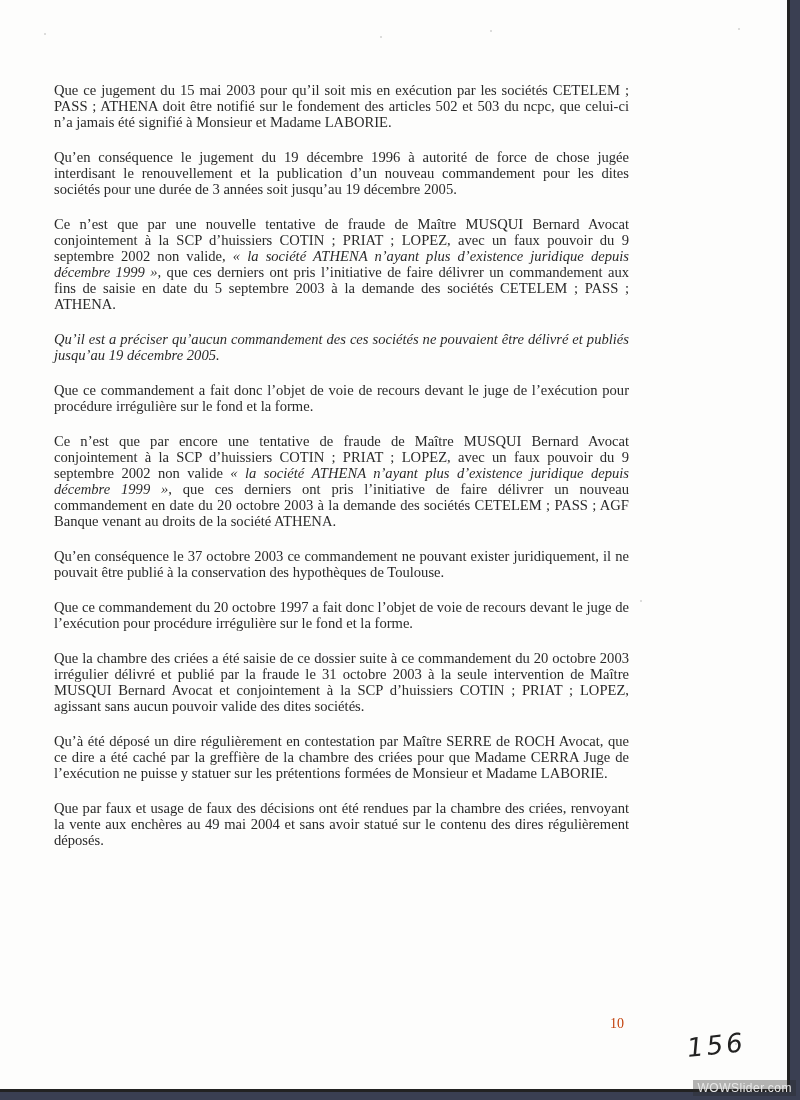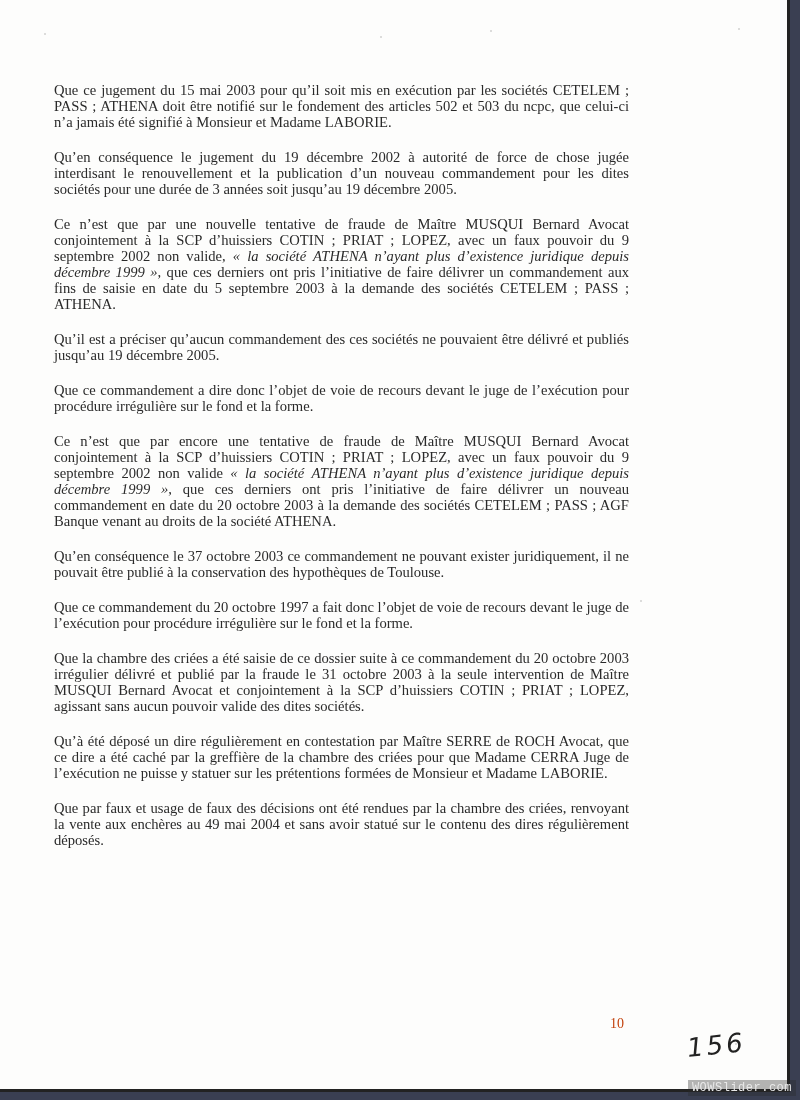--- a/index.html
+++ b/index.html
@@ -25,21 +25,21 @@
       position: absolute;
       left: 54px;
       top: 82px;
       width: 575px;
       color: #2a2a2a;
       font-size: 14.6px;
       line-height: 16px;
       text-align: justify;
     }
     .para { margin: 0 0 19px 0; }
-    .para.italic { }
+    .para.italic { font-style: italic; }
     .it { font-style: italic; }
     .page-number {
       position: absolute;
       left: 610px;
       top: 1016px;
       font-size: 14px;
       color: #c2410c;
     }
     .handwritten {
       position: absolute;
@@ -50,21 +50,21 @@
       color: #222;
       letter-spacing: 3px;
       transform: rotate(-6deg);
       font-family: "DejaVu Sans", sans-serif;
       font-weight: 300;
     }
     .watermark {
       position: absolute;
       right: 4px;
       bottom: 4px;
-      font-family: Liberation Mono, monospace;
+      font-family: Liberation Sans, sans-serif;
       font-size: 12px;
       color: #e8e8e8;
       background: rgba(40,40,40,0.35);
       padding: 1px 4px;
       letter-spacing: 0.5px;
       text-align: center;
     }
     .speck { position: absolute; width: 2px; height: 2px; background: #d0d0d0; border-radius: 1px; }
   </style>
 </head>
@@ -72,33 +72,33 @@
 
 <div class="page">
 
   <div class="content">
 
     <p class="para">
       <span>Que ce jugement du 15 mai 2003 pour qu’il soit mis en exécution par les sociétés CETELEM ; PASS ; ATHENA doit être notifié sur le fondement des articles 502 et 503 du ncpc, que celui-ci n’a jamais été signifié à Monsieur et Madame LABORIE.</span>
     </p>
 
     <p class="para">
-      <span>Qu’en conséquence le jugement du 19 décembre 2002 à autorité de force de chose jugée interdisant le renouvellement et la publication d’un nouveau commandement pour les dites sociétés pour une durée de 3 années soit jusqu’au 19 décembre 2005.</span>
+      <span>Qu’en conséquence le jugement du 19 décembre 1996 à autorité de force de chose jugée interdisant le renouvellement et la publication d’un nouveau commandement pour les dites sociétés pour une durée de 3 années soit jusqu’au 19 décembre 2005.</span>
     </p>
 
     <p class="para">
       <span>Ce n’est que par une nouvelle tentative de fraude de Maître MUSQUI Bernard Avocat conjointement à la SCP d’huissiers COTIN ; PRIAT ; LOPEZ, avec un faux pouvoir du 9 septembre 2002 non valide, </span><span class="it">« la société ATHENA n’ayant plus d’existence juridique depuis décembre 1999 »</span><span>, que ces derniers ont pris l’initiative de faire délivrer un commandement aux fins de saisie en date du 5 septembre 2003 à la demande des sociétés CETELEM ; PASS ; ATHENA.</span>
     </p>
 
     <p class="para italic">
       <span>Qu’il est a préciser qu’aucun commandement des ces sociétés ne pouvaient être délivré et publiés jusqu’au 19 décembre 2005.</span>
     </p>
 
     <p class="para">
-      <span>Que ce commandement a dire donc l’objet de voie de recours devant le juge de l’exécution pour procédure irrégulière sur le fond et la forme.</span>
+      <span>Que ce commandement a fait donc l’objet de voie de recours devant le juge de l’exécution pour procédure irrégulière sur le fond et la forme.</span>
     </p>
 
     <p class="para">
       <span>Ce n’est que par encore une tentative de fraude de Maître MUSQUI Bernard Avocat conjointement à la SCP d’huissiers COTIN ; PRIAT ; LOPEZ, avec un faux pouvoir du 9 septembre 2002 non valide </span><span class="it">« la société ATHENA n’ayant plus d’existence juridique depuis décembre 1999 »</span><span>, que ces derniers ont pris l’initiative de faire délivrer un nouveau commandement en date du 20 octobre 2003 à la demande des sociétés CETELEM ; PASS ; AGF Banque venant au droits de la société ATHENA.</span>
     </p>
 
 
     <p class="para">
       <span>Qu’en conséquence le 37 octobre 2003 ce commandement ne pouvant exister juridiquement, il ne pouvait être publié à la conservation des hypothèques de Toulouse.</span>
     </p>

